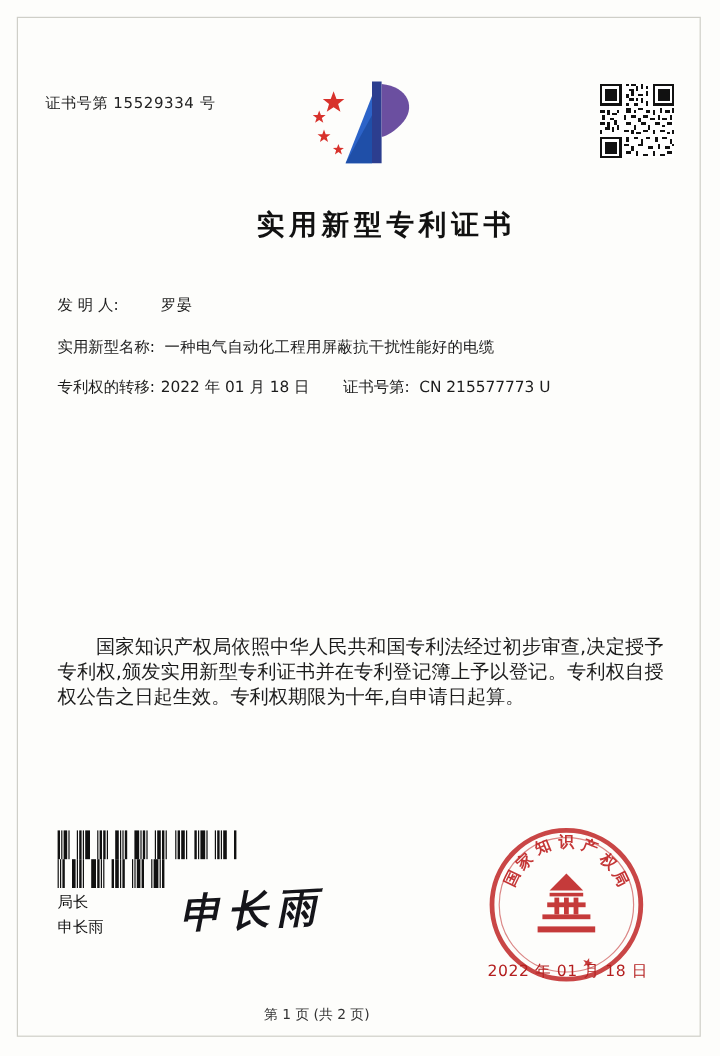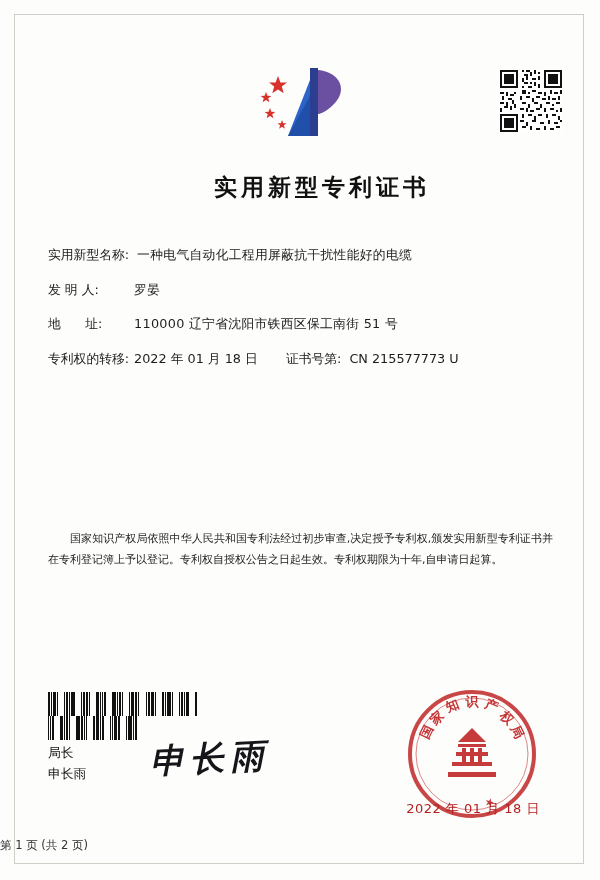--- a/index.html
+++ b/index.html
@@ -108,21 +108,21 @@
   .pair-second-value {
     margin-left: 8px;
   }
 
   
   .paragraphs {
     position: absolute;
     left: 48px;
     top: 528px;
     width: 505px;
-    font-size: 11px;
+    font-size: 16px;
     line-height: 21px;
     color: #1c1c1c;
     text-align: justify;
   }
   .paragraphs p {
     margin: 0 0 3px 0;
     text-indent: 2em;
   }
 
   
@@ -179,30 +179,32 @@
     color: #b41f1f;
     letter-spacing: 0.5px;
   }
 
   
   .footer {
     position: absolute;
     left: 0;
     top: 838px;
     width: 528px;
+    text-align: center;
     font-size: 11.5px;
     color: #333;
   }
 </style>
 </head>
 <body>
 
 <div class="page">
   <div class="border-frame"></div>
 
+  <div class="cert-no">证书号第 15529334 号</div>
 
   <div class="logo">
     <svg width="104" height="80" viewBox="0 0 104 80" xmlns="http://www.w3.org/2000/svg">
       <path d="M62 6 L70 6 L70 74 L62 74 Z" fill="#2c3e8f"></path>
       <path d="M70 8 C 92 10, 100 28, 86 42 C 78 50, 72 52, 70 52 Z" fill="#6b4fa0"></path>
       <path d="M40 74 L62 18 L62 74 Z" fill="#2c63c8"></path>
       <path d="M40 74 L62 34 L62 74 Z" fill="#1f4fa8"></path>
       <g fill="#d8322c">
         <polygon points="30,14 32.4,20.4 39,20.6 33.8,24.6 35.7,31.2 30,27.4 24.3,31.2 26.2,24.6 21,20.6 27.6,20.4"></polygon>
         <polygon points="18,30 19.4,33.8 23.4,33.9 20.2,36.3 21.4,40.3 18,38 14.6,40.3 15.8,36.3 12.6,33.9 16.6,33.8"></polygon>
@@ -306,30 +308,26 @@
           <rect x="25" y="29" width="2" height="1"></rect>
           <rect x="28" y="28" width="2" height="1"></rect>
       </g>
     </svg>
   </div>
 
   <div class="doc-title">实用新型专利证书</div>
 
   <div class="fields">
     <div class="field-row">
-      <span class="field-label">实用新型名称:</span>
-      <span class="field-value" style="margin-left:8px;">一种电气自动化工程用屏蔽抗干扰性能好的电缆</span>
-    </div>
-    <div class="field-row">
       <span class="field-label w-lbl">发 明 人:</span>
       <span class="field-value">罗晏</span>
     </div>
     <div class="field-row">
-      <span class="field-label w-lbl">地      址:</span>
-      <span class="field-value">110000 辽宁省沈阳市铁西区保工南街 51 号</span>
+      <span class="field-label">实用新型名称:</span>
+      <span class="field-value" style="margin-left:8px;">一种电气自动化工程用屏蔽抗干扰性能好的电缆</span>
     </div>
     <div class="field-row pair">
       <span class="field-label w-lbl">专利权的转移:</span>
       <span>2022 年 01 月 18 日</span>
       <span class="pair-second-label">证书号第:</span>
       <span class="pair-second-value">CN 215577773 U</span>
     </div>
   </div>
 
   <div class="paragraphs">

